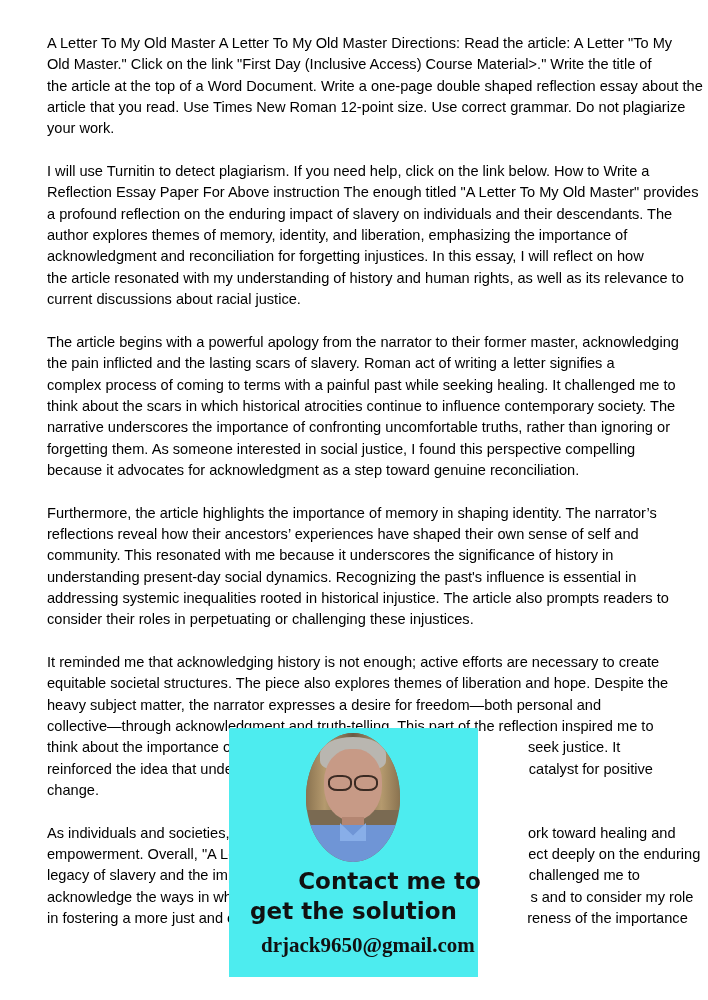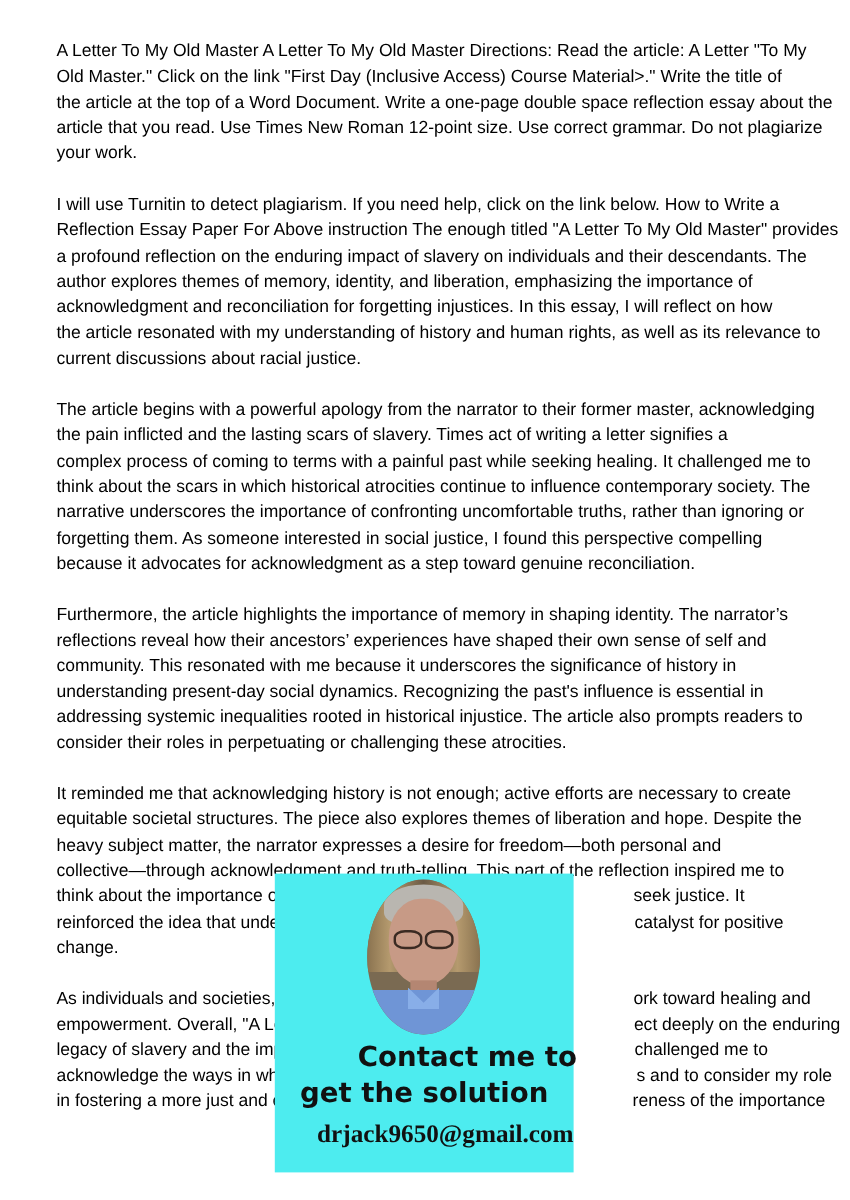--- a/index.html
+++ b/index.html
@@ -93,64 +93,65 @@
       color: #111111;
       line-height: 30px;
     }
     .promo-line.l1 { top: 138px; padding-left: 36px; }
     .promo-line.l2 { top: 168px; }
     .promo-email {
       position: absolute;
       left: 0;
       top: 203px;
       width: 100%;
-      text-align: right;
+      text-align: left;
       font-family: "Liberation Serif", "DejaVu Serif", serif;
       font-weight: bold;
       font-size: 21px;
       color: #111111;
       line-height: 28px;
+      padding-left: 32px;
     }
   </style>
 </head>
 <body>
 
 <div class="doc">
   <div class="para">
     <span class="line">A Letter To My Old Master A Letter To My Old Master Directions: Read the article: A Letter "To My</span>
     <span class="line">Old Master." Click on the link "First Day (Inclusive Access) Course Material&gt;." Write the title of</span>
-    <span class="line">the article at the top of a Word Document. Write a one-page double space reflection essay about the</span>
+    <span class="line">the article at the top of a Word Document. Write a one-page double shaped reflection essay about the</span>
     <span class="line">article that you read. Use Times New Roman 12-point size. Use correct grammar. Do not plagiarize</span>
     <span class="line">your work.</span>
   </div>
   <div class="para">
     <span class="line">I will use Turnitin to detect plagiarism. If you need help, click on the link below. How to Write a</span>
     <span class="line">Reflection Essay Paper For Above instruction The enough titled "A Letter To My Old Master" provides</span>
     <span class="line">a profound reflection on the enduring impact of slavery on individuals and their descendants. The</span>
     <span class="line">author explores themes of memory, identity, and liberation, emphasizing the importance of</span>
     <span class="line">acknowledgment and reconciliation for forgetting injustices. In this essay, I will reflect on how</span>
     <span class="line">the article resonated with my understanding of history and human rights, as well as its relevance to</span>
     <span class="line">current discussions about racial justice.</span>
   </div>
   <div class="para">
     <span class="line">The article begins with a powerful apology from the narrator to their former master, acknowledging</span>
-    <span class="line">the pain inflicted and the lasting scars of slavery. Times act of writing a letter signifies a</span>
+    <span class="line">the pain inflicted and the lasting scars of slavery. Roman act of writing a letter signifies a</span>
     <span class="line">complex process of coming to terms with a painful past while seeking healing. It challenged me to</span>
     <span class="line">think about the scars in which historical atrocities continue to influence contemporary society. The</span>
     <span class="line">narrative underscores the importance of confronting uncomfortable truths, rather than ignoring or</span>
     <span class="line">forgetting them. As someone interested in social justice, I found this perspective compelling</span>
     <span class="line">because it advocates for acknowledgment as a step toward genuine reconciliation.</span>
   </div>
   <div class="para">
     <span class="line">Furthermore, the article highlights the importance of memory in shaping identity. The narrator’s</span>
     <span class="line">reflections reveal how their ancestors’ experiences have shaped their own sense of self and</span>
     <span class="line">community. This resonated with me because it underscores the significance of history in</span>
     <span class="line">understanding present-day social dynamics. Recognizing the past's influence is essential in</span>
     <span class="line">addressing systemic inequalities rooted in historical injustice. The article also prompts readers to</span>
-    <span class="line">consider their roles in perpetuating or challenging these atrocities.</span>
+    <span class="line">consider their roles in perpetuating or challenging these injustices.</span>
   </div>
   <div class="para">
     <span class="line">It reminded me that acknowledging history is not enough; active efforts are necessary to create</span>
     <span class="line">equitable societal structures. The piece also explores themes of liberation and hope. Despite the</span>
     <span class="line">heavy subject matter, the narrator expresses a desire for freedom—both personal and</span>
     <span class="line">collective—through acknowledgment and truth-telling. This part of the reflection inspired me to</span>
     <span class="line" style="white-space: pre;">think about the importance of re                                                                    seek justice. It</span>
     <span class="line" style="white-space: pre;">reinforced the idea that understa                                                                   catalyst for positive</span>
     <span class="line">change.</span>
   </div>

